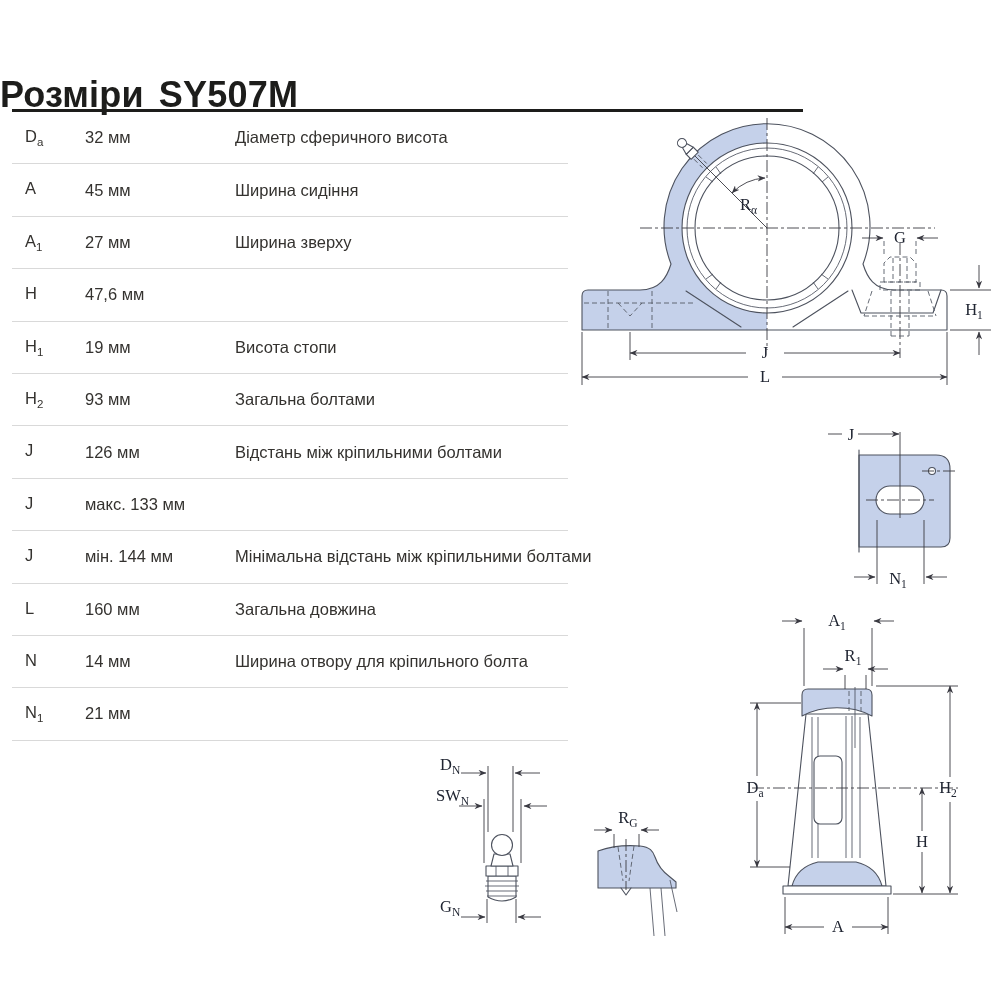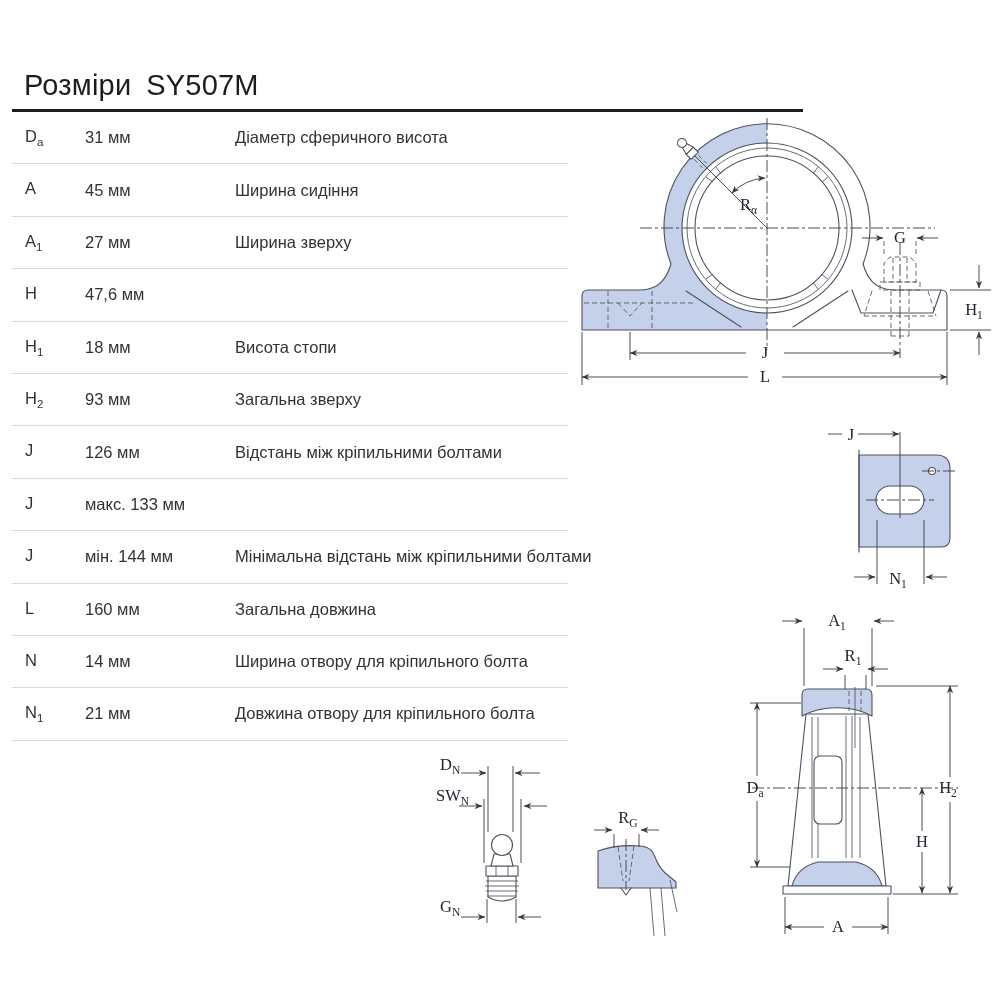--- a/index.html
+++ b/index.html
@@ -2,21 +2,21 @@
 <html style="--part-fill: #c5d1ea; --part-line: #4d525e; --dim-line: #3a3a42; --label: #202532; --text: #34322f; --separator: #d9d9d9; --rule: #1d1d1b; --bg: #ffffff;"><head>
 <meta charset="utf-8">
 <style>
   :root{
     --part-fill:#c5d1ea; --part-line:#4d525e; --dim-line:#3a3a42;
     --label:#202532; --text:#34322f; --separator:#d9d9d9; --rule:#1d1d1b; --bg:#ffffff;
   }
   html,body{margin:0;padding:0;background:var(--bg);}
   .page{position:relative;width:1000px;height:1000px;background:var(--bg);overflow:hidden;
         font-family:"Liberation Sans",sans-serif;color:var(--text);}
-  .title{position:absolute;left:24px;top:50px;font-size:29px;font-weight:400;color:#1d1d1b;
+  .title{position:absolute;left:0;top:50px;font-size:36px;font-weight:700;color:#1d1d1b;
          letter-spacing:.2px;white-space:nowrap;}
   .title .model{margin-left:15px;}
   .rule{position:absolute;left:12px;top:109px;width:791px;height:3px;background:var(--rule);}
   .spec-table{position:absolute;left:12px;top:112px;width:556px;}
   .row{display:flex;align-items:center;height:51.4px;border-bottom:1px solid var(--separator);
        font-size:16.5px;white-space:nowrap;}
   .sym{width:60px;padding-left:13px;flex:none;}
   .sym sub{font-size:11.5px;}
   .val{width:150px;flex:none;}
   .desc{flex:none;overflow:visible;}
@@ -35,46 +35,46 @@
 <body>
 
 <div class="page">
 
   <h1 class="title"><span>Розміри</span><span class="model">SY507M</span></h1>
   <div class="rule"></div>
 
   <div class="spec-table">
     <div class="row">
         <span class="sym"><span>D</span><sub>a</sub></span>
-        <span class="val">31 мм</span>
+        <span class="val">32 мм</span>
         <span class="desc">Діаметр сферичного висота</span>
       </div>
     <div class="row">
         <span class="sym"><span>A</span><sub></sub></span>
         <span class="val">45 мм</span>
         <span class="desc">Ширина сидіння</span>
       </div>
     <div class="row">
         <span class="sym"><span>A</span><sub>1</sub></span>
         <span class="val">27 мм</span>
         <span class="desc">Ширина зверху</span>
       </div>
     <div class="row">
         <span class="sym"><span>H</span><sub></sub></span>
         <span class="val">47,6 мм</span>
       </div>
     <div class="row">
         <span class="sym"><span>H</span><sub>1</sub></span>
-        <span class="val">18 мм</span>
+        <span class="val">19 мм</span>
         <span class="desc">Висота стопи</span>
       </div>
     <div class="row">
         <span class="sym"><span>H</span><sub>2</sub></span>
         <span class="val">93 мм</span>
-        <span class="desc">Загальна зверху</span>
+        <span class="desc">Загальна болтами</span>
       </div>
     <div class="row">
         <span class="sym"><span>J</span><sub></sub></span>
         <span class="val">126 мм</span>
         <span class="desc">Відстань між кріпильними болтами</span>
       </div>
     <div class="row">
         <span class="sym"><span>J</span><sub></sub></span>
         <span class="val">макс. 133 мм</span>
       </div>
@@ -89,21 +89,20 @@
         <span class="desc">Загальна довжина</span>
       </div>
     <div class="row">
         <span class="sym"><span>N</span><sub></sub></span>
         <span class="val">14 мм</span>
         <span class="desc">Ширина отвору для кріпильного болта</span>
       </div>
     <div class="row">
         <span class="sym"><span>N</span><sub>1</sub></span>
         <span class="val">21 мм</span>
-        <span class="desc">Довжина отвору для кріпильного болта</span>
       </div>
   </div>
 
   <svg width="1000" height="1000" viewBox="0 0 1000 1000">
     <defs>
       <clipPath id="clipL">
           <rect x="560" y="105" width="207" height="300"></rect>
         </clipPath>
       <marker id="ae" viewBox="0 0 10 8" refX="9.5" refY="4" markerWidth="9" markerHeight="7" orient="auto">
         <path d="M0,0 L10,4 L0,8 L3,4 Z" fill="#3a3a42"></path>

